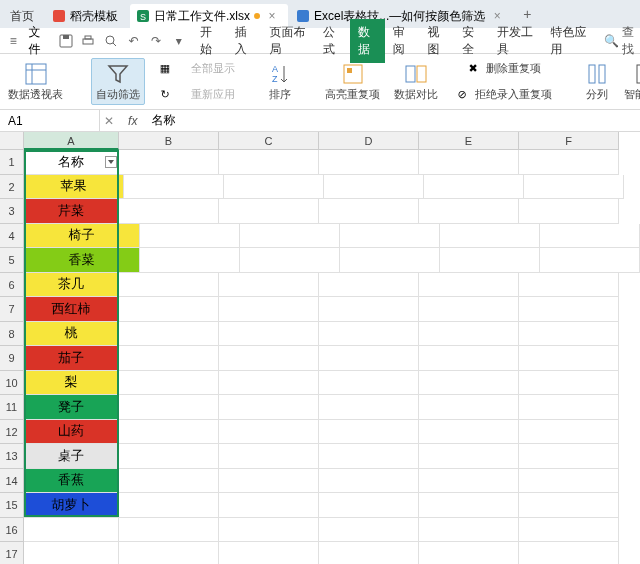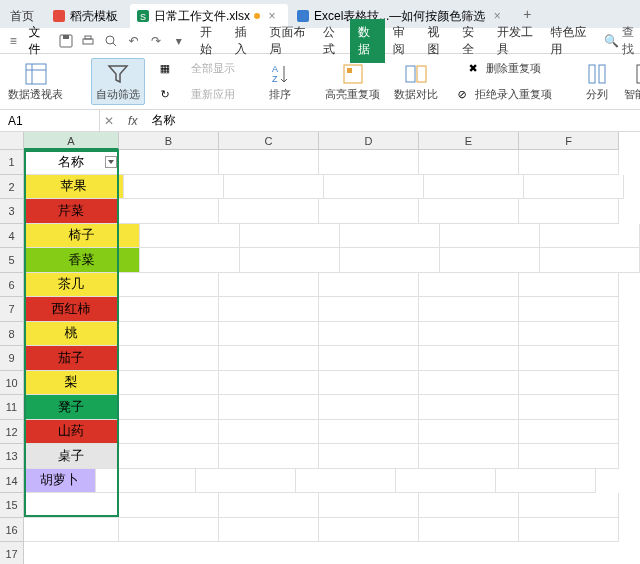--- a/index.html
+++ b/index.html
@@ -382,21 +382,29 @@
       </div>
       <div class="row">
         <div class="cell" style="width: 95px; background: #e5e5e5;">桌子</div>
         <div class="cell" style="width: 100px;"></div>
         <div class="cell" style="width: 100px;"></div>
         <div class="cell" style="width: 100px;"></div>
         <div class="cell" style="width: 100px;"></div>
         <div class="cell" style="width: 100px;"></div>
       </div>
       <div class="row">
-        <div class="cell" style="width: 72px; background: #c4b5fd; color: rgb(0, 0, 0);">胡萝卜</div>
+        <div class="cell" style="width: 95px; background: rgb(24, 164, 86); color: rgb(0, 0, 0);">香蕉</div>
+        <div class="cell" style="width: 100px;"></div>
+        <div class="cell" style="width: 100px;"></div>
+        <div class="cell" style="width: 100px;"></div>
+        <div class="cell" style="width: 100px;"></div>
+        <div class="cell" style="width: 100px;"></div>
+      </div>
+      <div class="row">
+        <div class="cell" style="width: 95px; background: #1d4ed8; color: rgb(0, 0, 0);">胡萝卜</div>
         <div class="cell" style="width: 100px;"></div>
         <div class="cell" style="width: 100px;"></div>
         <div class="cell" style="width: 100px;"></div>
         <div class="cell" style="width: 100px;"></div>
         <div class="cell" style="width: 100px;"></div>
       </div>
       <div class="row">
         <div class="cell" style="width: 95px;"></div>
         <div class="cell" style="width: 100px;"></div>
         <div class="cell" style="width: 100px;"></div>

